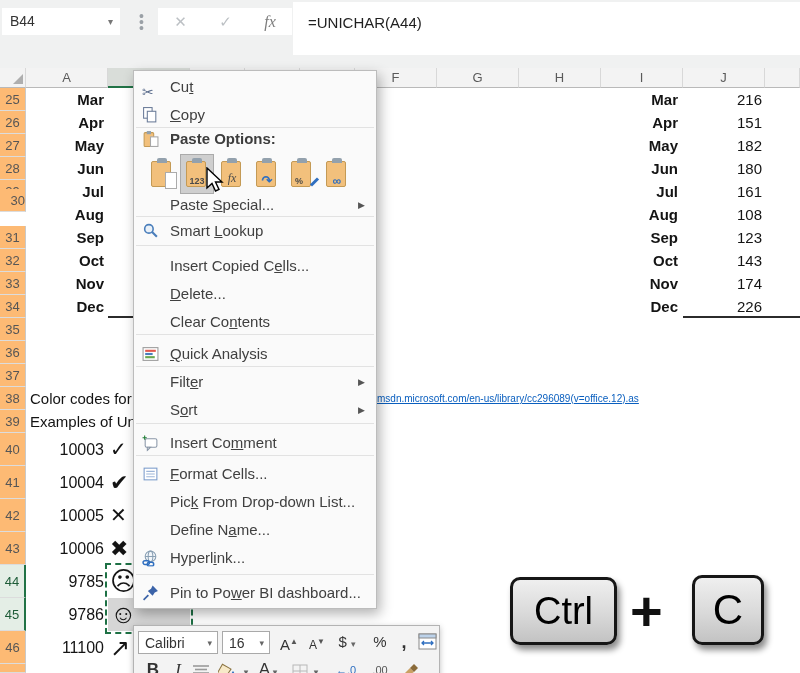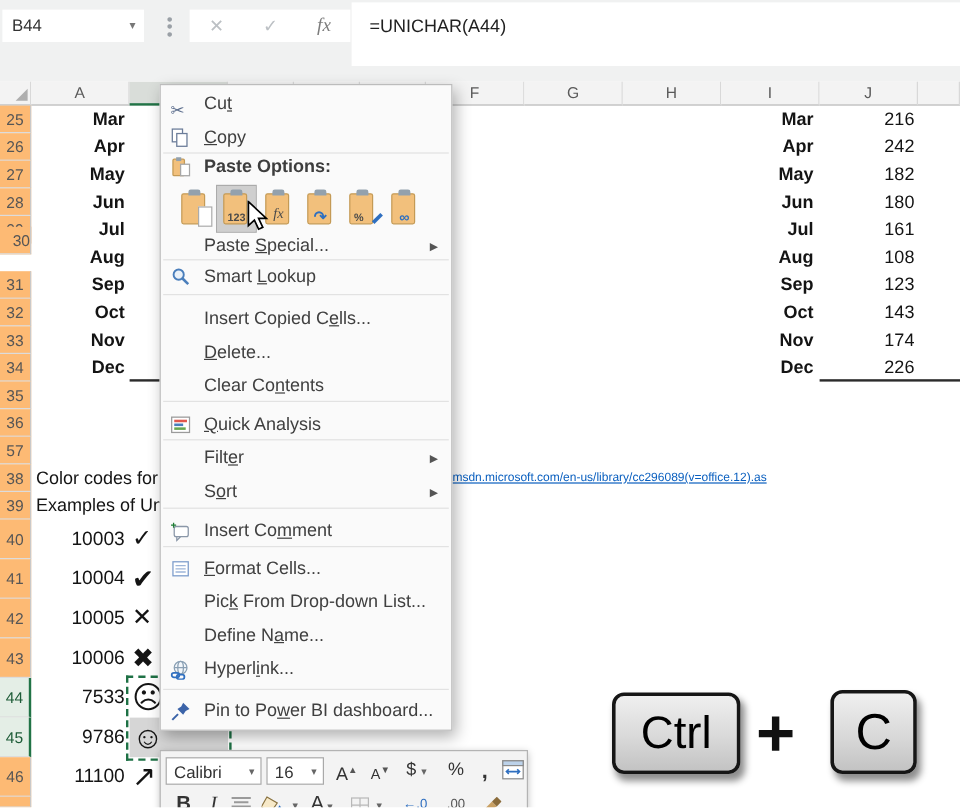--- a/index.html
+++ b/index.html
@@ -133,37 +133,37 @@
       <div class="rh" style="top: 134px; height: 23px; line-height: 23px;">27</div>
       <div class="rh" style="top: 157px; height: 23px; line-height: 23px;">28</div>
       <div class="rh" style="top: 180px; height: 23px; line-height: 23px;">29</div>
       <div class="rh" style="top: 189px; height: 23px; line-height: 23px; text-align: right;">30</div>
       <div class="rh" style="top: 226px; height: 23px; line-height: 23px;">31</div>
       <div class="rh" style="top: 249px; height: 23px; line-height: 23px;">32</div>
       <div class="rh" style="top: 272px; height: 23px; line-height: 23px;">33</div>
       <div class="rh" style="top: 295px; height: 23px; line-height: 23px;">34</div>
       <div class="rh" style="top: 318px; height: 23px; line-height: 23px;">35</div>
       <div class="rh" style="top: 341px; height: 23px; line-height: 23px;">36</div>
-      <div class="rh" style="top: 364px; height: 23px; line-height: 23px;">57</div>
+      <div class="rh" style="top: 364px; height: 23px; line-height: 23px;">37</div>
       <div class="rh" style="top: 387px; height: 23px; line-height: 23px;">38</div>
       <div class="rh" style="top: 410px; height: 23px; line-height: 23px;">39</div>
       <div class="rh" style="top: 433px; height: 33px; line-height: 33px;">40</div>
       <div class="rh" style="top: 466px; height: 33px; line-height: 33px;">41</div>
       <div class="rh" style="top: 499px; height: 33px; line-height: 33px;">42</div>
       <div class="rh" style="top: 532px; height: 33px; line-height: 33px;">43</div>
       <div class="rh sel" style="top: 565px; height: 33px; line-height: 33px;">44</div>
       <div class="rh sel" style="top: 598px; height: 33px; line-height: 33px;">45</div>
       <div class="rh" style="top: 631px; height: 33px; line-height: 33px;">46</div>
       <div class="rh" style="top: 664px; height: 9px;"></div>
       <div class="cell b r" style="left: 26px; width: 78px; top: 88px; height: 23px; line-height: 23px;">Mar</div>
       <div class="cell b r" style="left: 601px; width: 77px; top: 88px; height: 23px; line-height: 23px;">Mar</div>
       <div class="cell r" style="left: 683px; width: 79px; top: 88px; height: 23px; line-height: 23px;">216</div>
       <div class="cell b r" style="left: 26px; width: 78px; top: 111px; height: 23px; line-height: 23px;">Apr</div>
       <div class="cell b r" style="left: 601px; width: 77px; top: 111px; height: 23px; line-height: 23px;">Apr</div>
-      <div class="cell r" style="left: 683px; width: 79px; top: 111px; height: 23px; line-height: 23px;">242</div>
+      <div class="cell r" style="left: 683px; width: 79px; top: 111px; height: 23px; line-height: 23px;">151</div>
       <div class="cell b r" style="left: 26px; width: 78px; top: 134px; height: 23px; line-height: 23px;">May</div>
       <div class="cell b r" style="left: 601px; width: 77px; top: 134px; height: 23px; line-height: 23px;">May</div>
       <div class="cell r" style="left: 683px; width: 79px; top: 134px; height: 23px; line-height: 23px;">182</div>
       <div class="cell b r" style="left: 26px; width: 78px; top: 157px; height: 23px; line-height: 23px;">Jun</div>
       <div class="cell b r" style="left: 601px; width: 77px; top: 157px; height: 23px; line-height: 23px;">Jun</div>
       <div class="cell r" style="left: 683px; width: 79px; top: 157px; height: 23px; line-height: 23px;">180</div>
       <div class="cell b r" style="left: 26px; width: 78px; top: 180px; height: 23px; line-height: 23px;">Jul</div>
       <div class="cell b r" style="left: 601px; width: 77px; top: 180px; height: 23px; line-height: 23px;">Jul</div>
       <div class="cell r" style="left: 683px; width: 79px; top: 180px; height: 23px; line-height: 23px;">161</div>
       <div class="cell b r" style="left: 26px; width: 78px; top: 203px; height: 23px; line-height: 23px;">Aug</div>
@@ -182,21 +182,21 @@
       <div class="cell b r" style="left: 601px; width: 77px; top: 295px; height: 23px; line-height: 23px;">Dec</div>
       <div class="cell r" style="left: 683px; width: 79px; top: 295px; height: 23px; line-height: 23px;">226</div>
       <div class="cell r" style="left: 26px; width: 78px; top: 433px; height: 33px; line-height: 33px; font-size: 16px;">10003</div>
       <div class="cell" style="left: 110px; width: 60px; top: 433px; height: 33px; line-height: 33px; font-size: 20px;">✓</div>
       <div class="cell r" style="left: 26px; width: 78px; top: 466px; height: 33px; line-height: 33px; font-size: 16px;">10004</div>
       <div class="cell" style="left: 110px; width: 60px; top: 466px; height: 33px; line-height: 33px; font-size: 22px;">✔</div>
       <div class="cell r" style="left: 26px; width: 78px; top: 499px; height: 33px; line-height: 33px; font-size: 16px;">10005</div>
       <div class="cell" style="left: 110px; width: 60px; top: 499px; height: 33px; line-height: 33px; font-size: 20px;">✕</div>
       <div class="cell r" style="left: 26px; width: 78px; top: 532px; height: 33px; line-height: 33px; font-size: 16px;">10006</div>
       <div class="cell" style="left: 110px; width: 60px; top: 532px; height: 33px; line-height: 33px; font-size: 22px;">✖</div>
-      <div class="cell r" style="left: 26px; width: 78px; top: 565px; height: 33px; line-height: 33px; font-size: 16px;">7533</div>
+      <div class="cell r" style="left: 26px; width: 78px; top: 565px; height: 33px; line-height: 33px; font-size: 16px;">9785</div>
       <div class="cell" style="left: 110px; width: 60px; top: 565px; height: 33px; line-height: 33px; font-size: 26px;">☹</div>
       <div class="cell r" style="left: 26px; width: 78px; top: 598px; height: 33px; line-height: 33px; font-size: 16px;">9786</div>
       <div class="cell" style="left: 110px; width: 60px; top: 598px; height: 33px; line-height: 33px; font-size: 26px;">☺</div>
       <div class="cell r" style="left: 26px; width: 78px; top: 631px; height: 33px; line-height: 33px; font-size: 16px;">11100</div>
       <div class="cell" style="left: 110px; width: 60px; top: 631px; height: 33px; line-height: 33px; font-size: 24px;">↗</div>
     </div>
 
   <div class="b45fill"></div>
   <div class="ants"></div>
 

